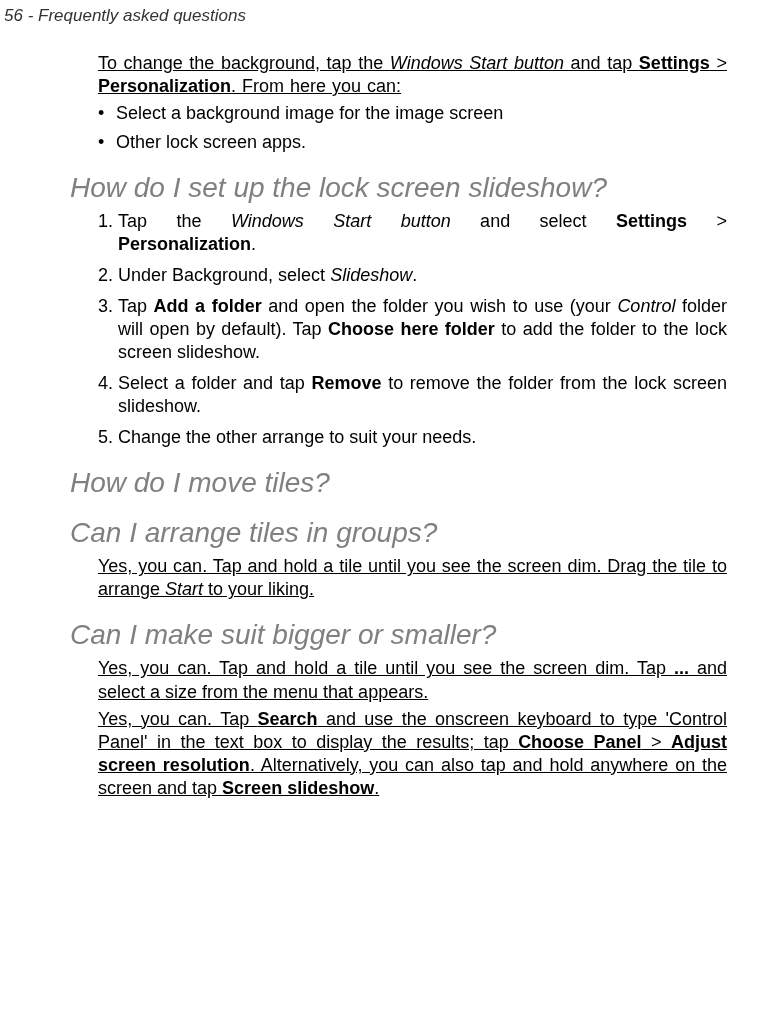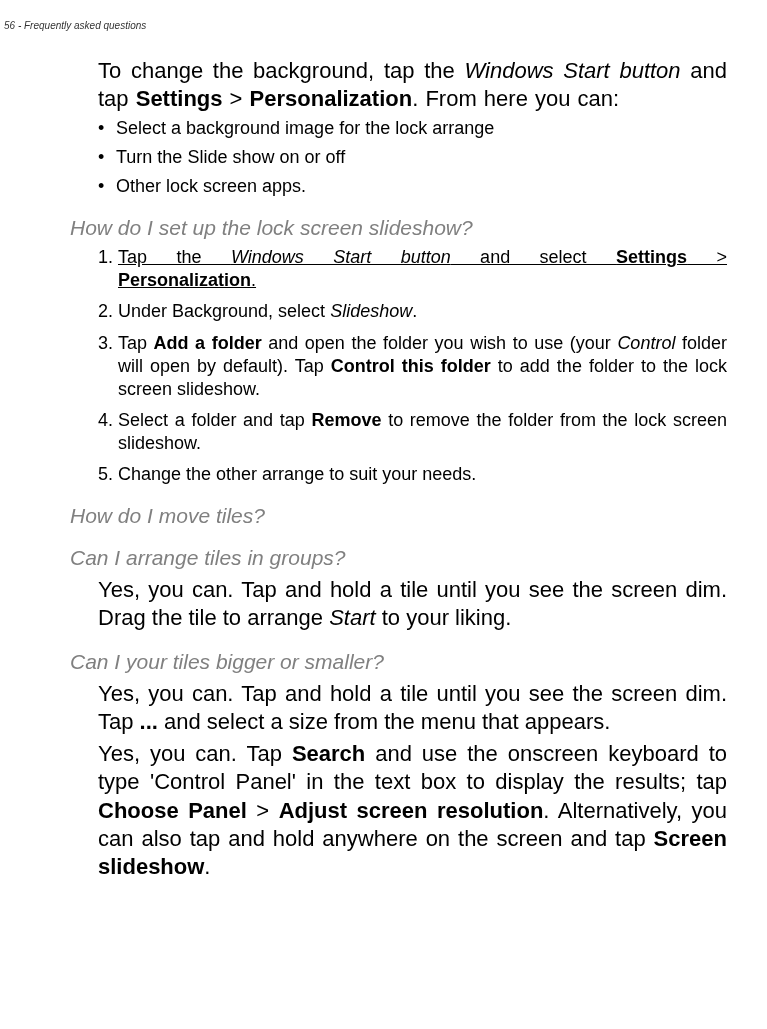--- a/index.html
+++ b/index.html
@@ -14,56 +14,57 @@
   }
   .page {
     box-sizing: border-box;
     width: 767px;
     height: 1029px;
     padding: 0;
     position: relative;
   }
   .header {
     font-style: italic;
-    font-size: 10px;
+    font-size: 17px;
     color: #333;
-    padding: 20px 0 0 4px;
+    padding: 6px 0 0 4px;
   }
   .content {
     padding: 26px 40px 0 70px;
   }
   .body-block {
     margin-left: 28px;
   }
   .para {
-    font-size: 22px;
+    font-size: 18px;
     line-height: 1.28;
     text-align: justify;
     margin: 0 0 4px 0;
+    text-decoration: underline;
   }
   .para .it { font-style: italic; }
   .para .b  { font-weight: bold; }
   .bullets { margin: 2px 0 2px 0; padding: 0; }
   .bullets li {
     list-style: none;
     font-size: 18px;
     line-height: 1.28;
     margin: 0 0 6px 0;
     position: relative;
     padding-left: 18px;
   }
   .bullets li::before {
     content: "•";
     position: absolute;
     left: 0;
     top: 0;
   }
   .heading {
     font-style: italic;
-    font-size: 21px;
+    font-size: 28px;
     color: #808080;
     margin: 18px 0 6px -28px;
   }
   .nums { margin: 2px 0 0 0; padding: 0; counter-reset: n; }
   .nums li {
     list-style: none;
     counter-increment: n;
     font-size: 18px;
     line-height: 1.28;
     text-align: justify;
@@ -72,54 +73,53 @@
     padding-left: 20px;
   }
   .nums li::before {
     content: counter(n) ".";
     position: absolute;
     left: 0;
     top: 0;
   }
   .nums .it { font-style: italic; }
   .nums .b  { font-weight: bold; }
-  .just-wide { word-spacing: 10px; text-decoration: underline; }
+  .just-wide { word-spacing: 10px; }
 </style>
 </head>
 <body>
 <div class="page">
 
 <div class="header">56 - Frequently asked questions</div>
 
 <div class="content">
   <div class="body-block">
 
     <p class="para" style="text-align:justify; word-spacing:1px;">To change the background, tap the <span class="it">Windows Start button</span> and tap <span class="b">Settings</span> &gt; <span class="b">Personalization</span>. From here you can:</p>
 
     <ul class="bullets">
-      <li>Select a background image for the lock arrange</li>
-      <li>Turn the <span class="it">Slide show</span> on or off</li>
+      <li>Select a background image for the image screen</li>
       <li>Other lock screen apps.</li>
     </ul>
 
     <div class="heading">How do I set up the lock screen slideshow?</div>
     <ol class="nums">
       <li class="just-wide">Tap the <span class="it">Windows Start button</span> and select <span class="b">Settings</span> &gt; <span class="b">Personalization</span>.</li>
       <li>Under Background, select <span class="it">Slideshow</span>.</li>
-      <li>Tap <span class="b">Add a folder</span> and open the folder you wish to use (your <span class="it">Control</span> folder will open by default). Tap <span class="b">Control this folder</span> to add the folder to the lock screen slideshow.</li>
+      <li>Tap <span class="b">Add a folder</span> and open the folder you wish to use (your <span class="it">Control</span> folder will open by default). Tap <span class="b">Choose here folder</span> to add the folder to the lock screen slideshow.</li>
       <li>Select a folder and tap <span class="b">Remove</span> to remove the folder from the lock screen slideshow.</li>
       <li>Change the other arrange to suit your needs.</li>
     </ol>
 
     <div class="heading">How do I move tiles?</div>
 
     <div class="heading">Can I arrange tiles in groups?</div>
     <p class="para">Yes, you can. Tap and hold a tile until you see the screen dim. Drag the tile to arrange <span class="it">Start</span> to your liking.</p>
 
-    <div class="heading">Can I your tiles bigger or smaller?</div>
+    <div class="heading">Can I make suit bigger or smaller?</div>
     <p class="para">Yes, you can. Tap and hold a tile until you see the screen dim. Tap <span class="b">...</span> and select a size from the menu that appears.</p>
 
     <p class="para">Yes, you can. Tap <span class="b">Search</span> and use the onscreen keyboard to type 'Control Panel' in the text box to display the results; tap <span class="b">Choose Panel</span> &gt; <span class="b">Adjust screen resolution</span>. Alternatively, you can also tap and hold anywhere on the screen and tap <span class="b">Screen slideshow</span>.</p>
 
   </div>
 </div>
 
 </div>
 
 </body></html>

